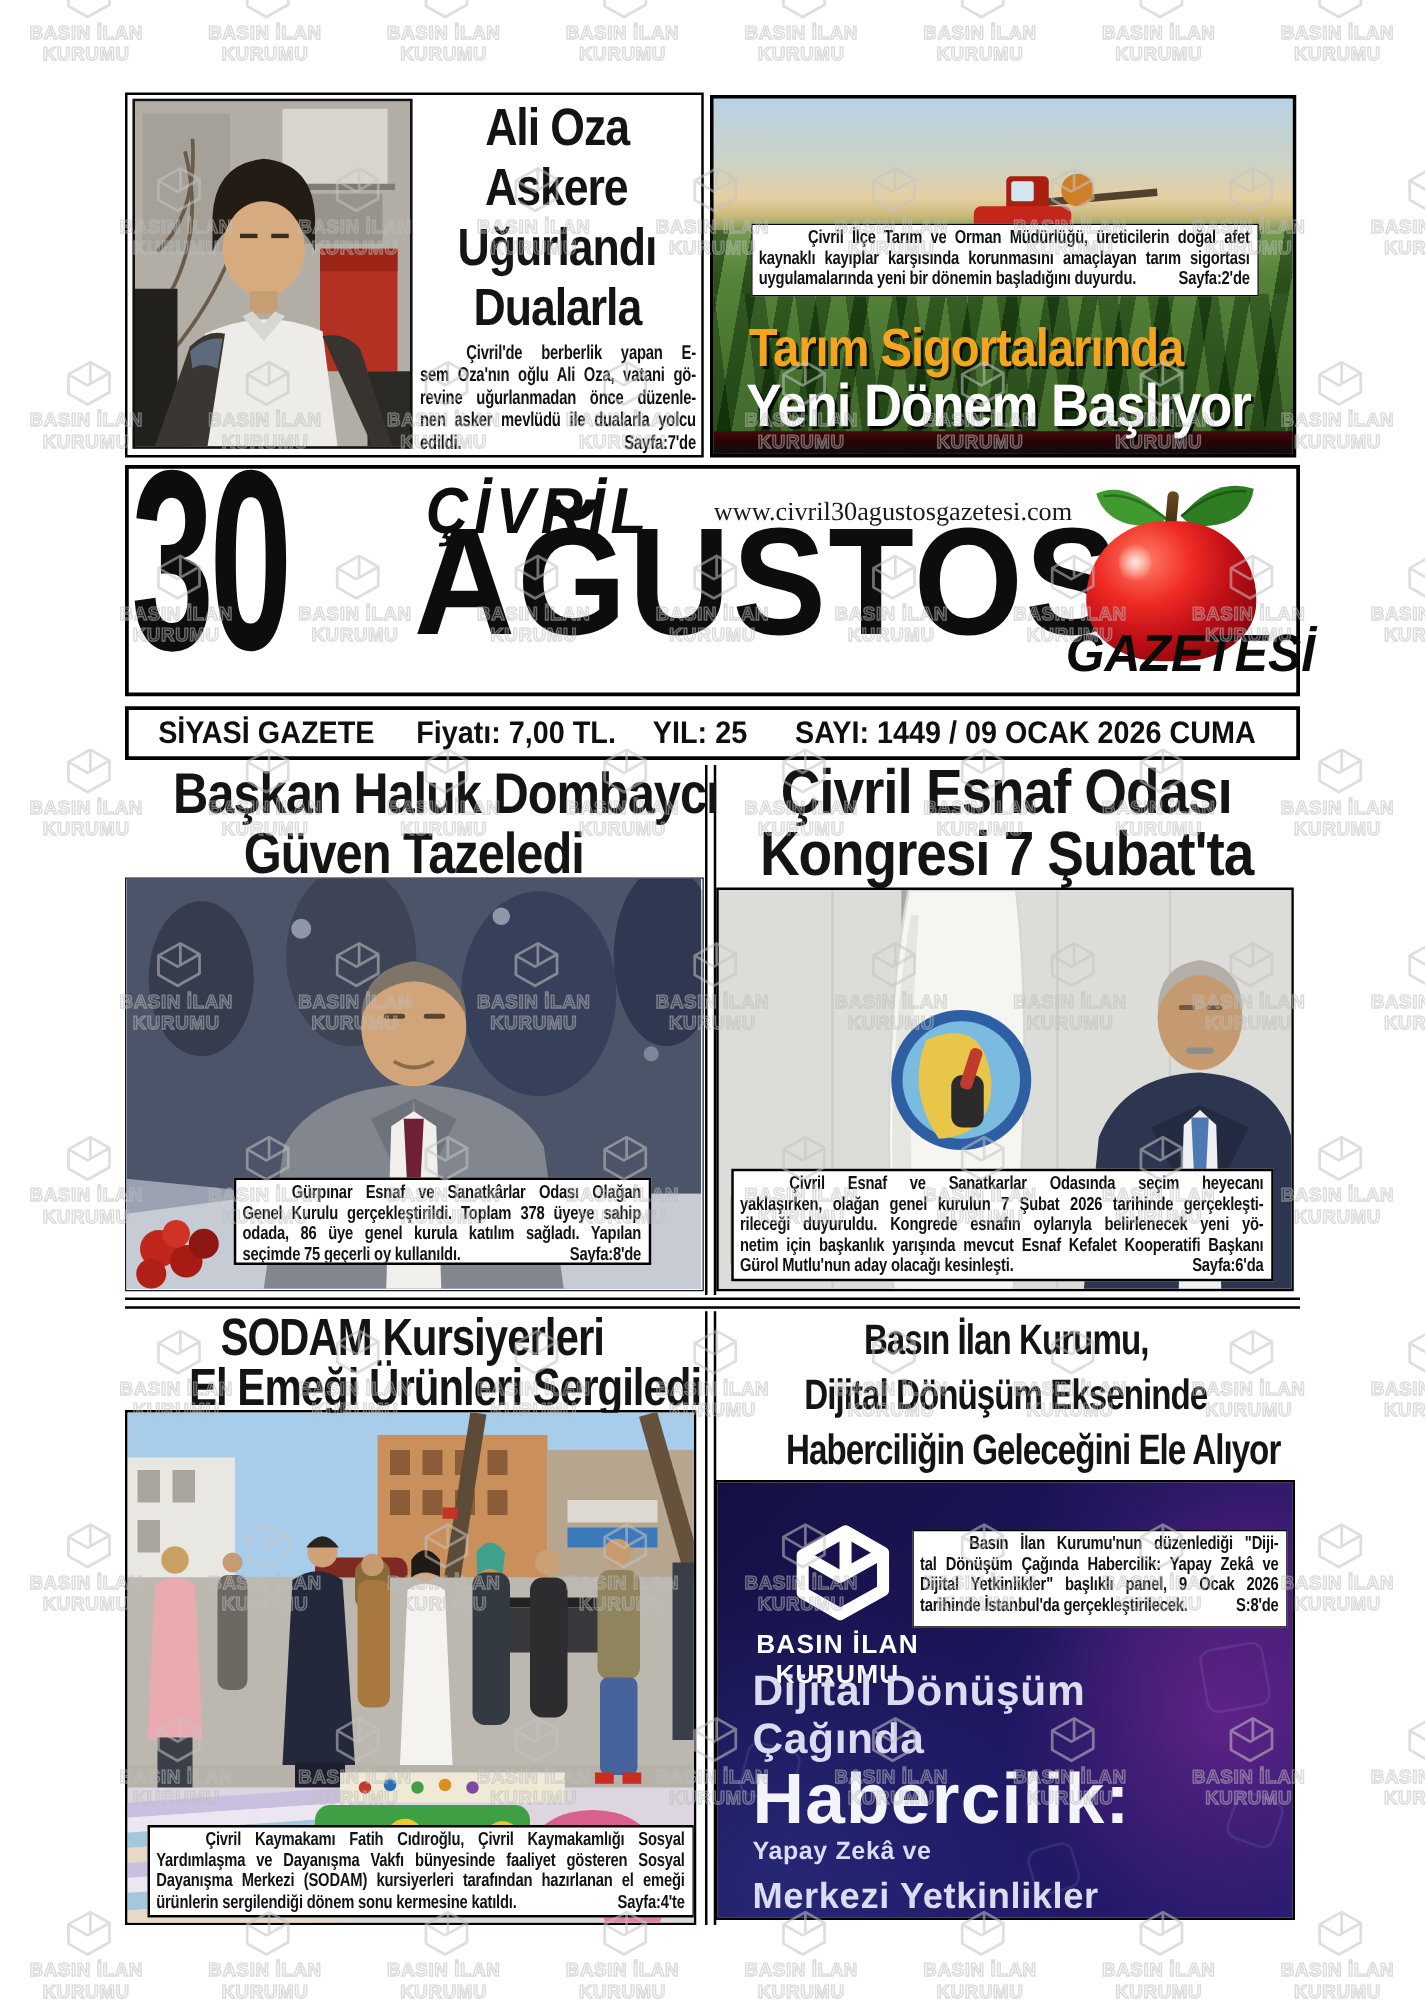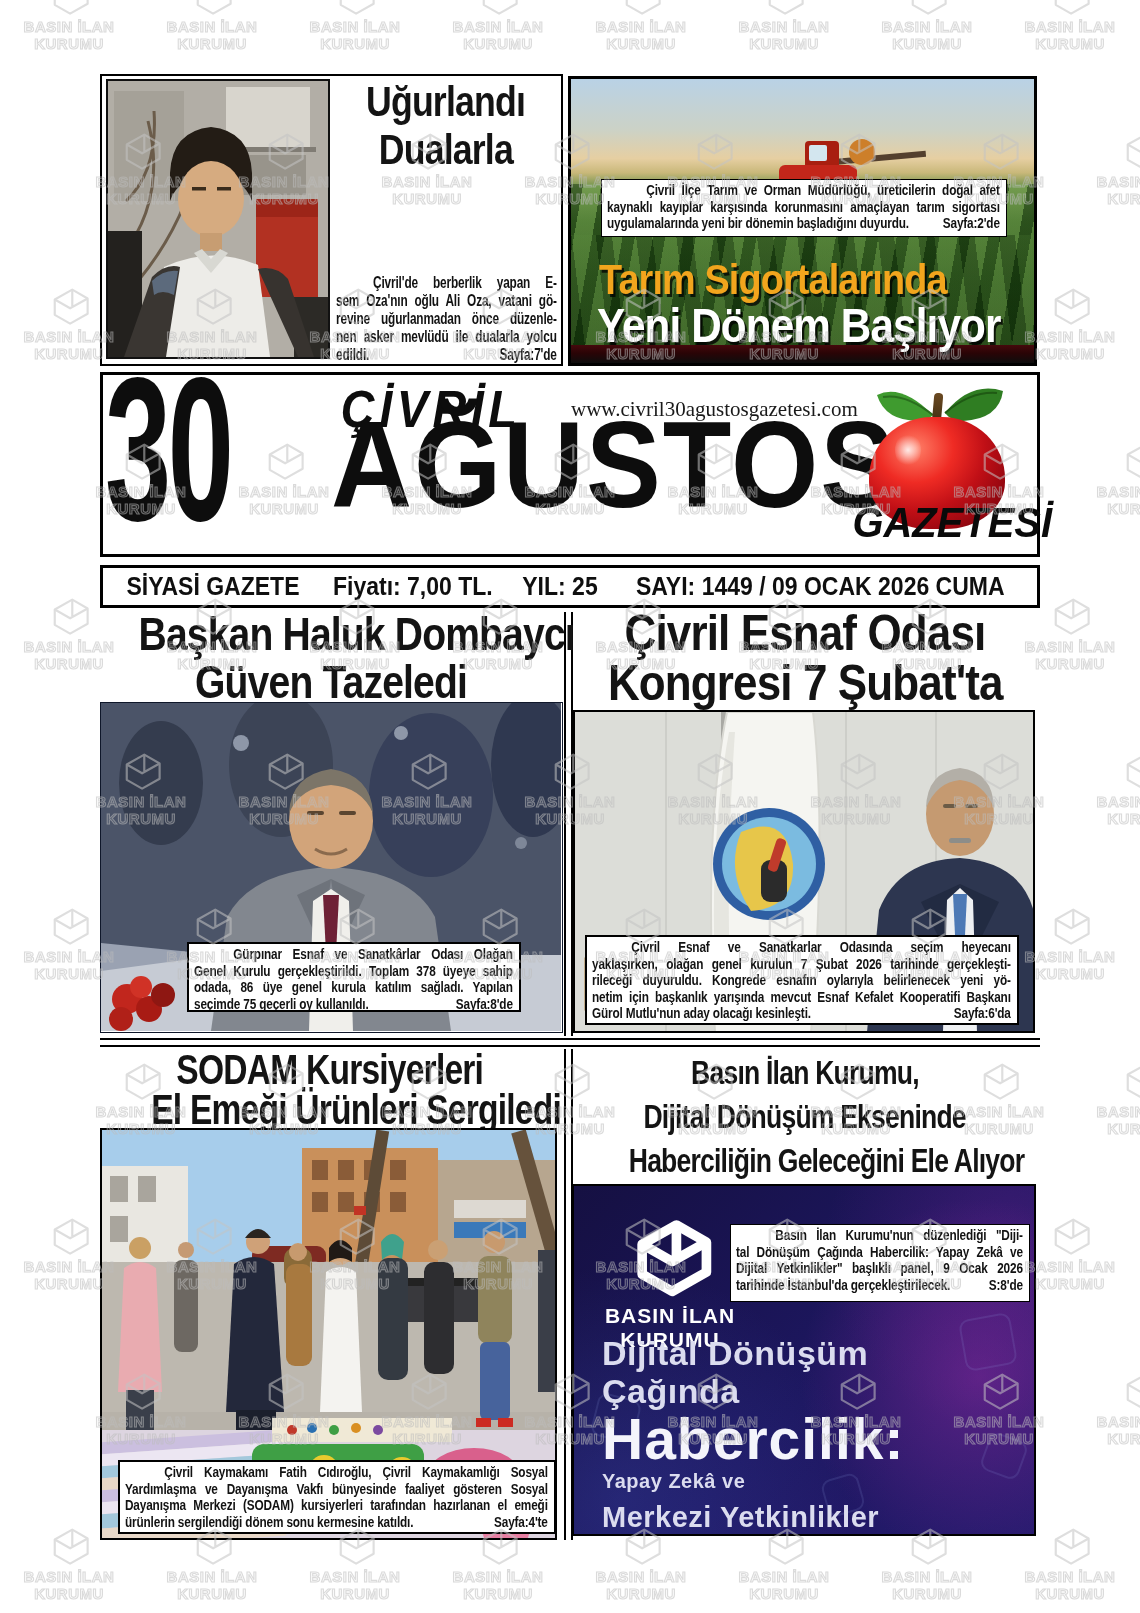--- a/index.html
+++ b/index.html
@@ -159,20 +159,22 @@
         <rect x="109" y="106" width="14" height="3.5" fill="#3a2c1c"></rect>
         <rect x="92" y="152" width="22" height="18" fill="#c79d72"></rect>
         <path d="M42 276 L56 186 Q103 164 150 184 L162 276 Z" fill="#edece8"></path>
         <path d="M86 172 L103 192 L120 172 L112 168 L103 178 L94 168 Z" fill="#d8d8d2"></path>
         <path d="M16 276 L44 196 Q58 182 72 186 L58 276 Z" fill="#3a3632"></path>
         <path d="M190 276 L150 188 Q168 184 180 198 L206 276 Z" fill="#37332f"></path>
         <path d="M44 200 Q56 188 70 190 L66 214 Q54 208 46 214 Z" fill="#5c6a7c"></path>
       </svg>
     </div>
     <div class="tl-hl">
+      <div class="hl-line"><span>Ali Oza</span></div>
+      <div class="hl-line"><span>Askere</span></div>
       <div class="hl-line"><span>Uğurlandı</span></div>
       <div class="hl-line"><span>Dualarla</span></div>
     </div>
     <div class="tl-body">
       <div class="jline cap-first">Çivril'de berberlik yapan E-</div>
       <div class="jline">sem Oza'nın oğlu Ali Oza, vatani gö-</div>
       <div class="jline">revine uğurlanmadan önce düzenle-</div>
       <div class="jline">nen asker mevlüdü ile dualarla yolcu</div>
       <div class="cap-last">
         <span>edildi.</span>

